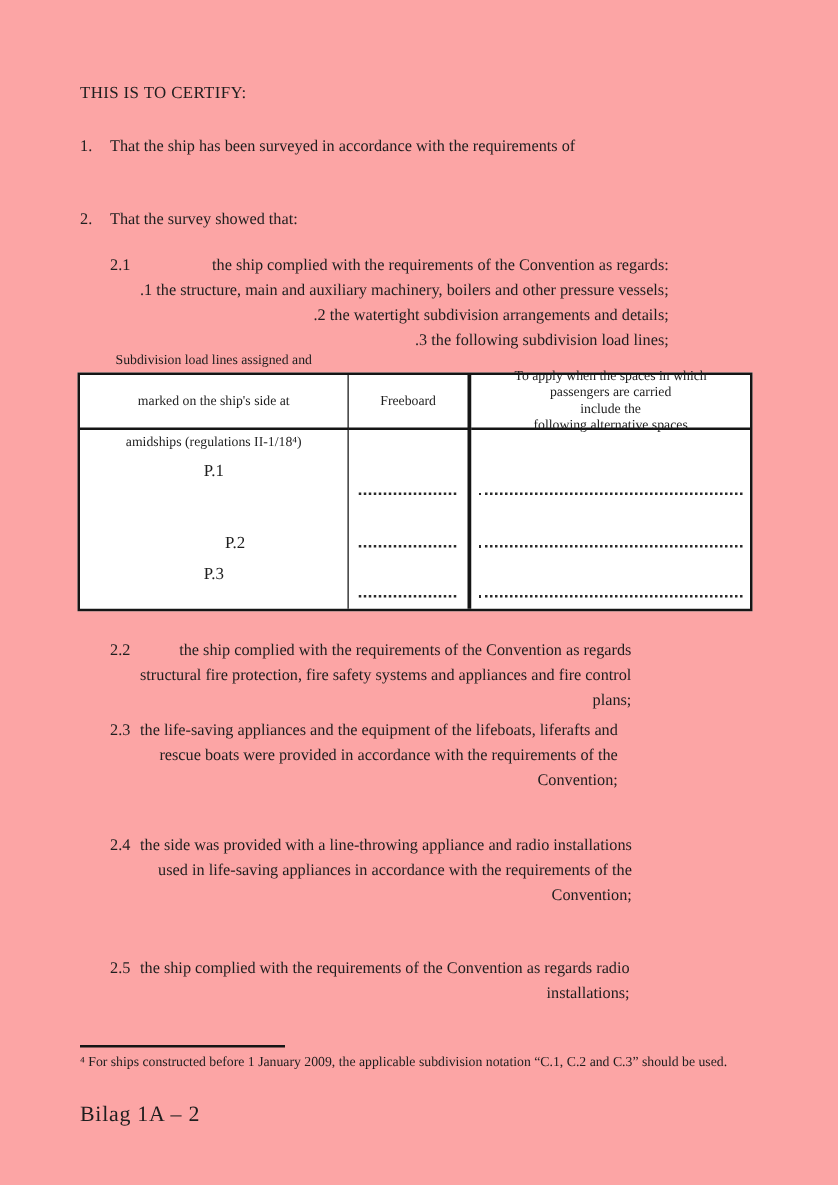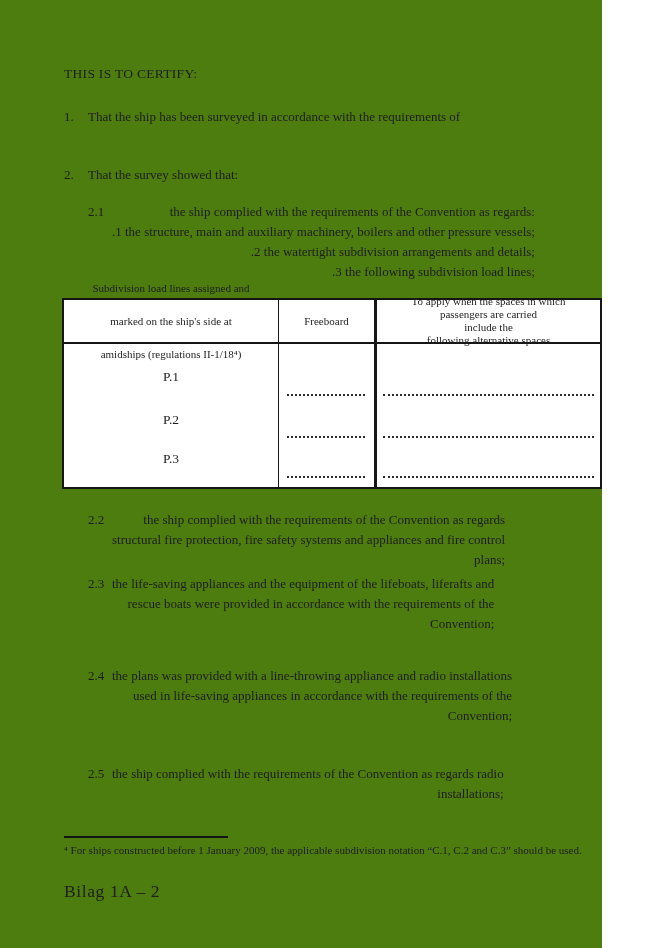--- a/index.html
+++ b/index.html
@@ -4,22 +4,22 @@
 <style>
   html, body { margin: 0; padding: 0; }
   body {
     width: 670px; height: 948px;
     background: #ffffff;
     font-family: "Liberation Serif", serif;
     color: #1e1e1e;
   }
   .page {
     position: relative;
-    width: 602px; height: 948px;
-    background: #4d7c0f;
+    width: 670px; height: 948px;
+    background: #fca5a5;
     overflow: hidden;
   }
   .abs { position: absolute; }
   .line { white-space: nowrap; line-height: 20px; font-size: 13px; }
 
   
   .numblock { position: absolute; }
   .numblock .num {
     position: absolute; left: 0; top: 0;
     font-size: 13px; line-height: 20px;
@@ -125,21 +125,21 @@
     </div>
     <div class="cell th h-bot">
       <div>To apply when the spaces in which</div>
       <div>passengers are carried</div>
       <div>include the</div>
       <div>following alternative spaces</div>
     </div>
 
     <div class="cell r-thin">
       <div class="plabel" style="top:26px;">P.1</div>
-      <div class="plabel" style="top:69px;">P.2</div>
+      <div class="plabel" style="top:83px;padding-left:17px;">P.2</div>
       <div class="plabel" style="top:108px;">P.3</div>
     </div>
     <div class="cell r-thick">
       <div class="dots col2" style="top:50px;"></div>
       <div class="dots col2" style="top:92px;"></div>
       <div class="dots col2" style="top:132px;"></div>
     </div>
     <div class="cell">
       <div class="dots col3" style="top:50px;"></div>
       <div class="dots col3" style="top:92px;"></div>
@@ -161,21 +161,21 @@
     <div class="content">
       <div class="line">the life-saving appliances and the equipment of the lifeboats, liferafts and</div>
       <div class="line">rescue boats were provided in accordance with the requirements of the</div>
       <div class="line">Convention;</div>
     </div>
   </div>
 
   <div class="numblock" style="left:88px; top:666px;">
     <span class="num">2.4</span>
     <div class="content">
-      <div class="line">the plans was provided with a line-throwing appliance and radio installations</div>
+      <div class="line">the side was provided with a line-throwing appliance and radio installations</div>
       <div class="line">used in life-saving appliances in accordance with the requirements of the</div>
       <div class="line">Convention;</div>
     </div>
   </div>
 
   <div class="numblock" style="left:88px; top:764px;">
     <span class="num">2.5</span>
     <div class="content">
       <div class="line">the ship complied with the requirements of the Convention as regards radio</div>
       <div class="line">installations;</div>

